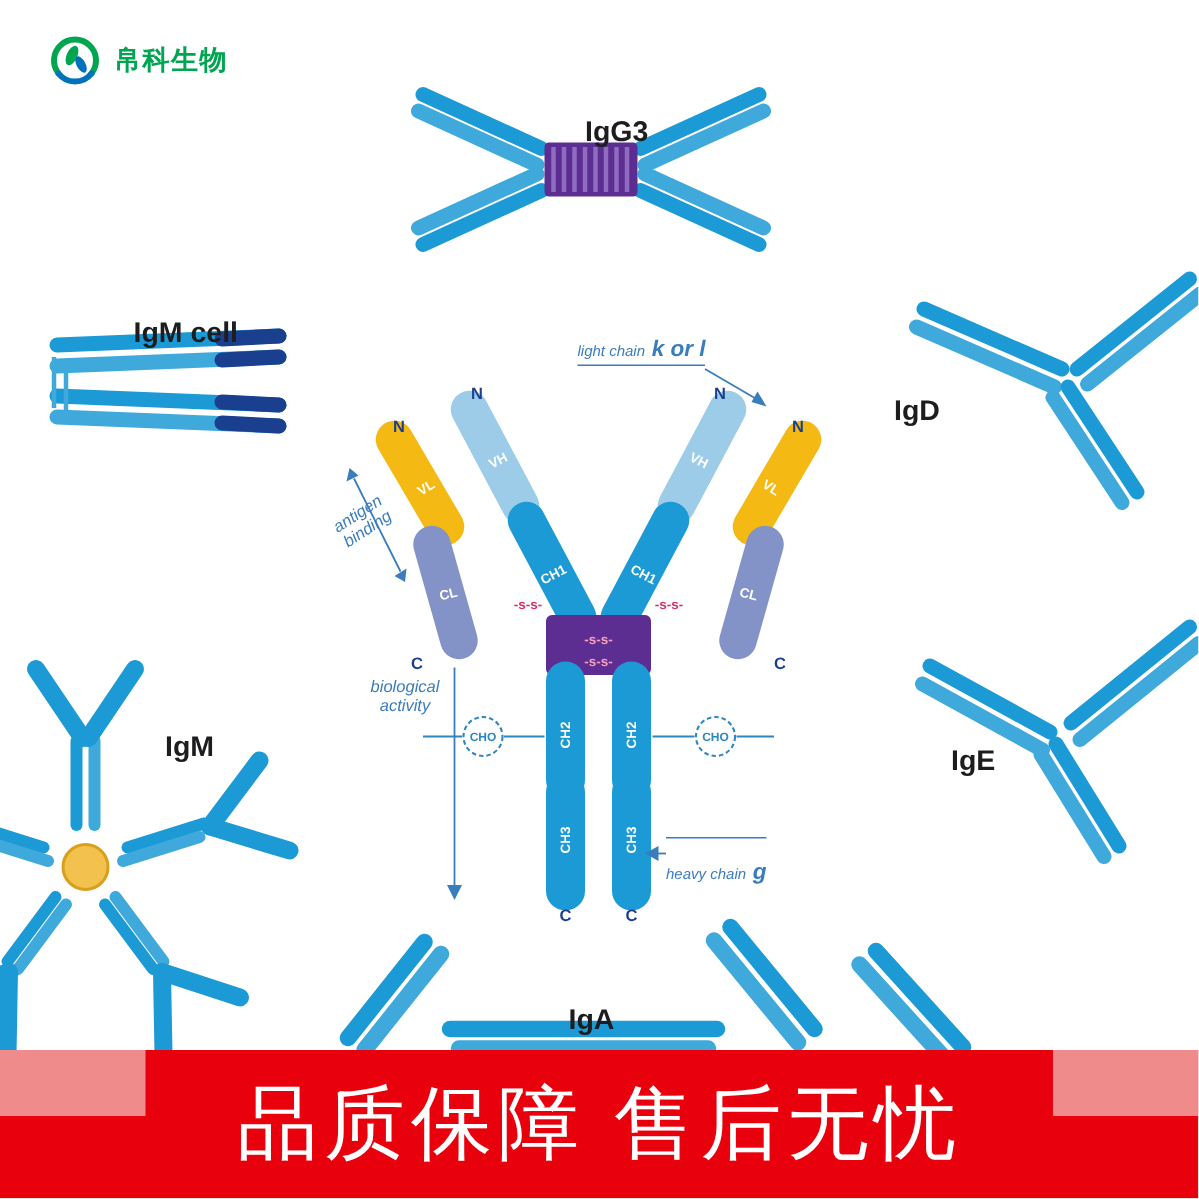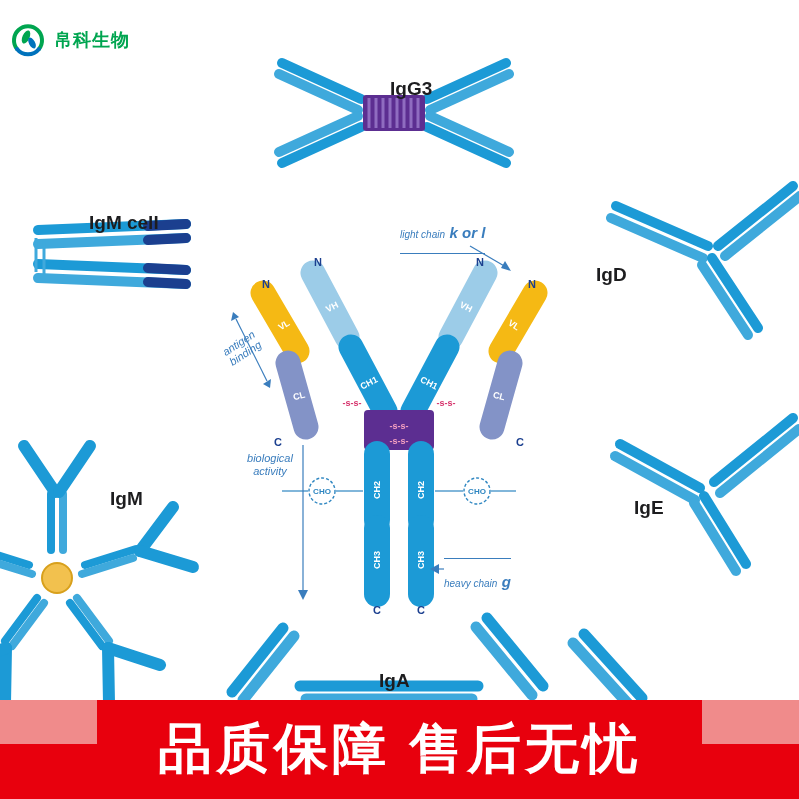--- a/index.html
+++ b/index.html
@@ -2,40 +2,40 @@
 <html><head>
 <meta charset="utf-8">
 <style>
   html,body{margin:0;padding:0;background:#fff;}
   .stage{position:relative;width:799px;height:799px;background:#fff;overflow:hidden;
          font-family:"Liberation Sans",sans-serif;}
   .abs{position:absolute;}
   svg.art{position:absolute;left:0;top:0;}
   svg text{font-family:"Liberation Sans",sans-serif;}
 
-  .logo{left:8px;top:20px;display:flex;align-items:center;gap:6px;text-align:center;}
+  .logo{left:30px;top:20px;display:flex;align-items:center;gap:6px;text-align:center;}
   .logo-text{color:#00A550;font-weight:bold;font-size:18px;letter-spacing:1px;}
 
   .iso-label{font-weight:bold;font-size:19px;color:#1d1d1f;white-space:nowrap;margin-top:20px;}
 
   .ann{color:#3A7DBD;font-style:italic;}
   .ann-small{font-size:10px;}
   .ann-big{font-size:15px;font-weight:bold;}
-  .light-chain-ann{left:400px;top:224px;border-bottom:1px solid #3A7DBD;padding-bottom:11px;white-space:nowrap;}
+  .light-chain-ann{left:385px;top:224px;border-bottom:1px solid #3A7DBD;padding-bottom:1px;white-space:nowrap;}
   .heavy-chain-ann{left:444px;top:558px;border-top:1px solid #3A7DBD;padding-top:14px;white-space:nowrap;}
   .antigen-ann{left:210px;top:336px;width:64px;font-size:11px;text-align:center;line-height:1.1;
                transform:rotate(-33deg);}
   .bio-ann{left:234px;top:452px;width:72px;font-size:11px;text-align:center;line-height:1.15;}
 
   .banner{left:0;top:700px;width:799px;height:99px;background:#E8000D;
           display:flex;align-items:center;justify-content:center;}
   .banner-corner{position:absolute;top:0;width:97px;height:44px;background:#F08B8B;}
   .banner-corner.left{left:0;}
   .banner-corner.right{right:0;}
-  .banner-text{color:#ffffff;font-weight:bold;font-size:54px;letter-spacing:4px;white-space:nowrap;}
+  .banner-text{color:#ffffff;font-weight:normal;font-size:54px;letter-spacing:4px;white-space:nowrap;}
 </style>
 </head>
 <body>
 
 <div class="stage">
 
   <svg class="art" width="799" height="799" viewBox="0 0 799 799">
 
     <g>
       <line x1="427" y1="99" x2="506" y2="63" stroke="#1C9AD6" stroke-width="10" stroke-linecap="round"></line>

